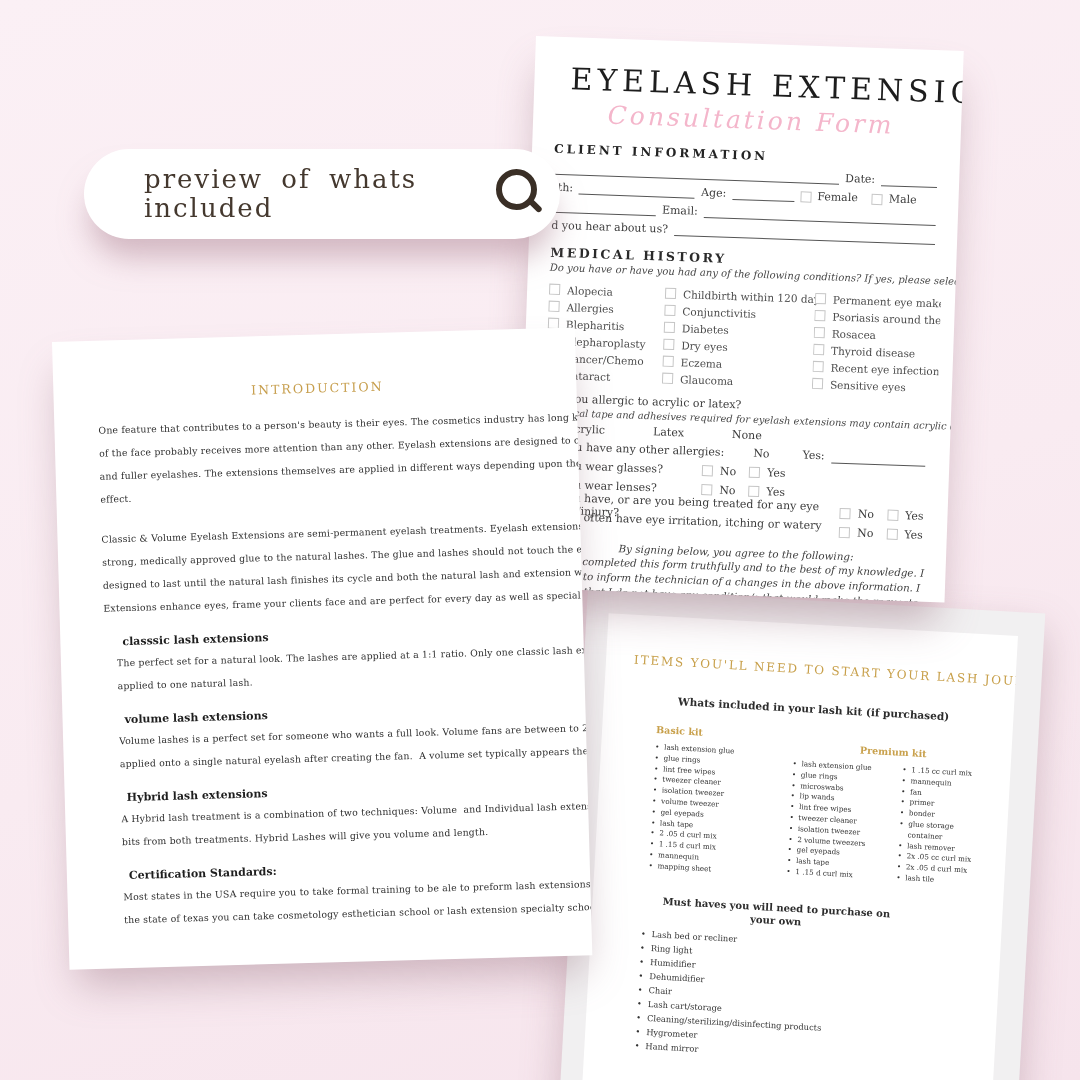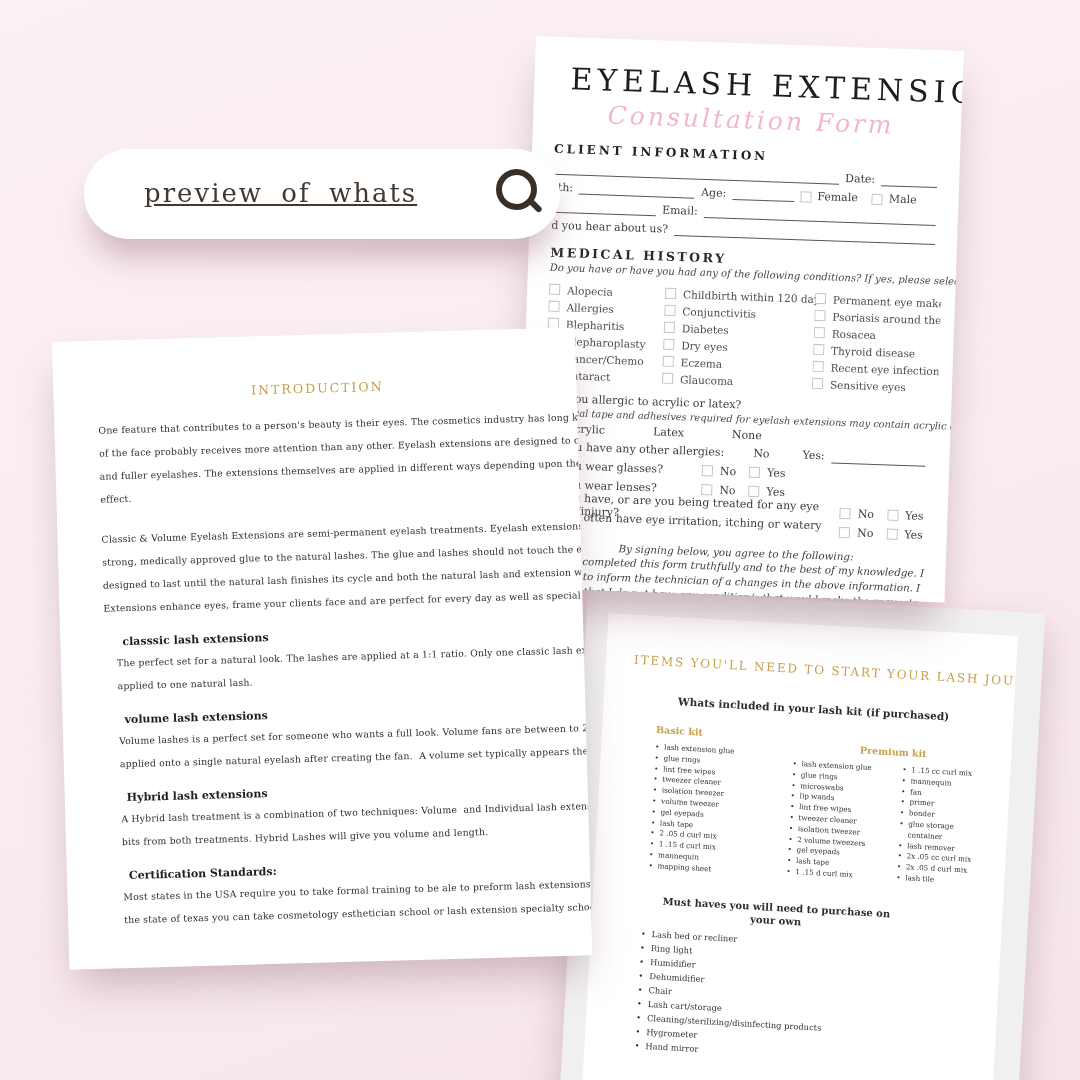--- a/index.html
+++ b/index.html
@@ -12,21 +12,21 @@
 
   
   #badge{
     position:absolute;left:84px;top:149px;width:476px;height:90px;
     background:#ffffff;border-radius:48px;z-index:10;
     box-shadow:0 24px 30px -6px rgba(176,136,152,.55);
     display:flex;align-items:center;
   }
   .badge-text{
     padding-left:60px;font-size:26px;line-height:1.12;color:#44382e;
-    letter-spacing:2px;word-spacing:8px;text-decoration:underline;
+    letter-spacing:2px;word-spacing:8px;
   }
   .mag{position:absolute;right:14px;top:20px;width:50px;height:50px;}
   .mag .lens{width:29px;height:29px;border:6px solid #3a2f26;border-radius:50%;}
   .mag .handle{position:absolute;left:32px;top:34px;width:15px;height:6px;background:#3a2f26;border-radius:3px;transform:rotate(45deg);}
 
   
   #form-page{
     left:536px;top:36px;width:428px;height:552px;z-index:2;
     transform:rotate(2deg);transform-origin:top left;
     box-shadow:0 26px 42px -8px rgba(141,100,116,.45);
@@ -374,18 +374,19 @@
         <div class="sec-b pre">Most states in the USA require you to take formal training to be ale to preform lash extensions. In
 the state of texas you can take cosmetology esthetician school or lash extension specialty school.</div>
       </div>
       </div>
   </div>
 </div>
 
 <div id="badge">
   <div class="badge-text">
     <div>preview of whats</div>
+    <div>included</div>
   </div>
   <div class="mag">
     <div class="lens"></div>
     <div class="handle"></div>
   </div>
 </div>
 
 </body></html>

